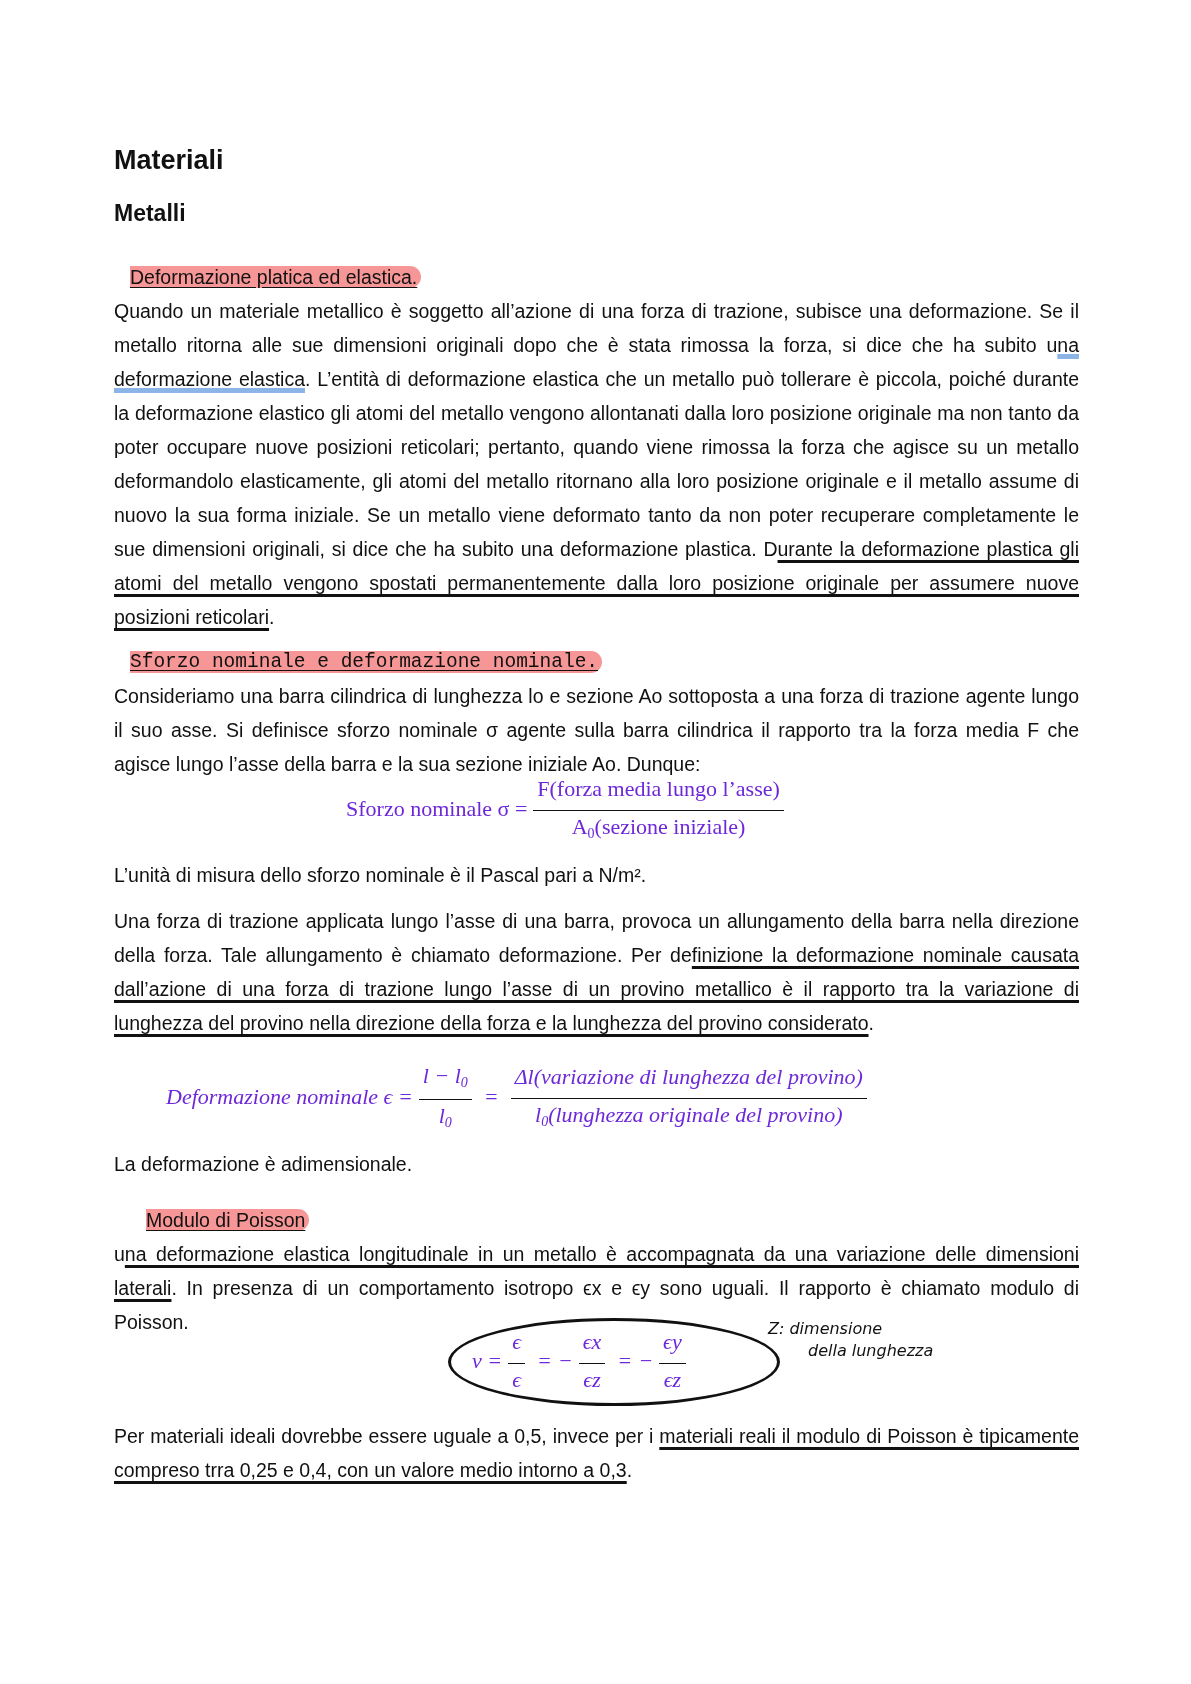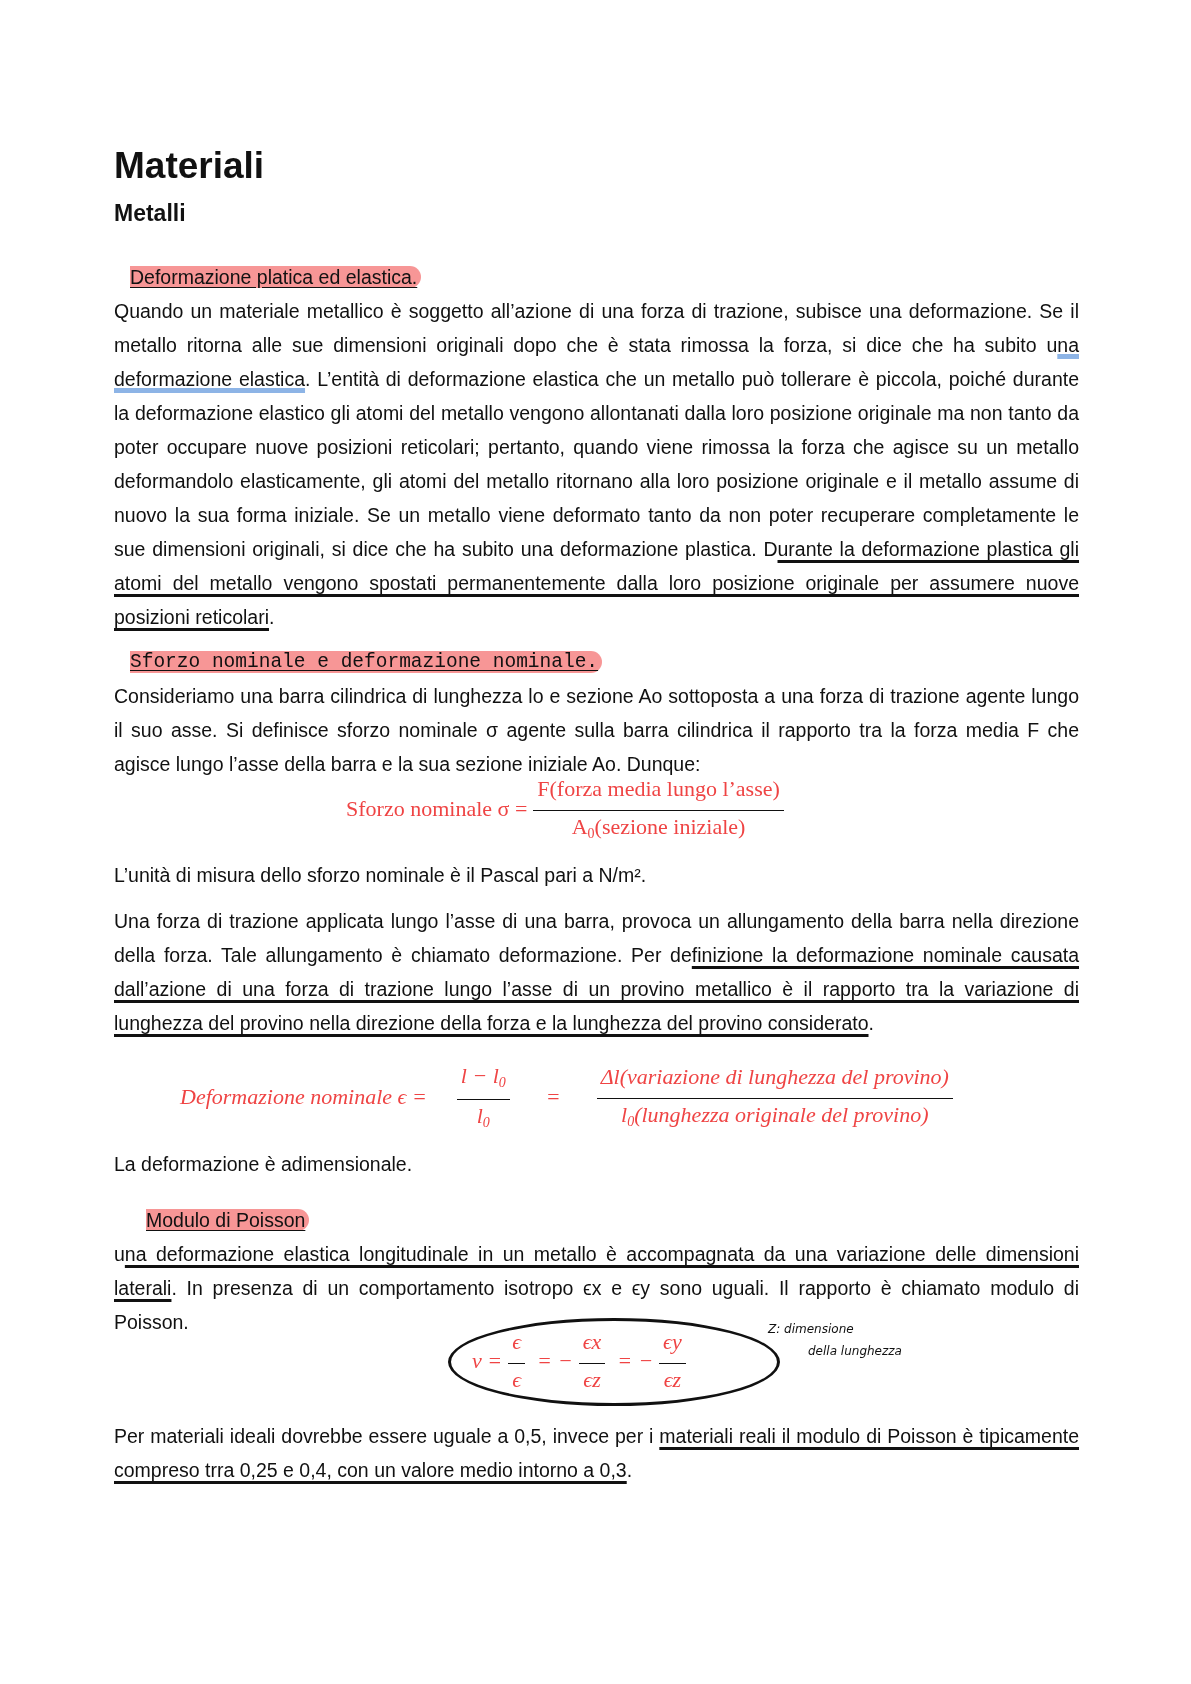--- a/index.html
+++ b/index.html
@@ -1,53 +1,53 @@
 <!DOCTYPE html>
 <html><head>
 <meta charset="utf-8">
 <style>
   html, body { margin: 0; padding: 0; background: #ffffff; }
   body {
     width: 1191px; height: 1684px; position: relative; overflow: hidden;
     font-family: "Liberation Sans", sans-serif; color: #111;
   }
   .page { position: absolute; left: 114px; top: 0; width: 965px; }
-  .title { position: absolute; top: 145px; left: 0; font-size: 37px; font-weight: bold; margin: 0; }
+  .title { position: absolute; top: 145px; left: 0; font-size: 27px; font-weight: bold; margin: 0; }
   .subtitle { position: absolute; top: 200px; left: 0; font-size: 23px; font-weight: bold; margin: 0; }
   .section-head {
     position: absolute; left: 0; font-size: 19.5px; margin: 16px;
     text-decoration: underline; text-underline-offset: 3px;
   }
   .section-head .hl {
     background: rgba(244, 110, 110, 0.72);
     border-radius: 0 12px 12px 0; padding: 0 4px 0 0;
   }
   .para {
     position: absolute; left: 0; width: 965px;
     font-size: 19.5px; line-height: 34px; text-align: justify; margin: 0;
   }
   .para span.ul { text-decoration: underline; text-decoration-thickness: 3px; text-underline-offset: 4px; }
   .para span.blue { text-decoration: underline; text-decoration-color: #8db4e6; text-decoration-thickness: 5px; text-underline-offset: 2px; }
   .formula {
     position: absolute; font-family: "Liberation Serif", serif; font-size: 22px;
-    display: flex; align-items: center; color: #ef4444;
+    display: flex; align-items: center; color: #6d28d9;
   }
   .formula.italic { font-style: italic; }
   .frac { display: inline-flex; flex-direction: column; align-items: center; margin: 0 6px; }
   .frac .num { padding: 0 4px 8px; border-bottom: 1.6px solid #111; }
   .frac .den { padding: 3px 4px 0; }
   .sub { font-size: 14px; vertical-align: -4px; }
   .eq { margin: 0 6px; }
   .ellipse {
     position: absolute; left: 448px; top: 1318px; width: 326px; height: 82px;
     border: 3.5px solid #111; border-radius: 50%;
   }
   .note {
     position: absolute; left: 768px; top: 1318px; font-family: "DejaVu Sans", sans-serif;
-    font-size: 12px; font-style: italic; color: #111; line-height: 22px;
+    font-size: 16px; font-style: italic; color: #111; line-height: 22px;
   }
   .note .l2 { padding-left: 40px; display: block; }
 </style>
 </head>
 <body>
 
 <div class="page">
 
   <h1 class="title">Materiali</h1>
   <h2 class="subtitle">Metalli</h2>
@@ -71,21 +71,21 @@
       <span class="den"><span>A</span><span class="sub">0</span><span>(sezione iniziale)</span></span>
     </span>
   </div>
 
   <p class="para" style="top:858px;">L’unità di misura dello sforzo nominale è il Pascal pari a N/m².</p>
 
   <p class="para" style="top:904px;">
     <span>Una forza di trazione applicata lungo l’asse di una barra, provoca un allungamento della barra nella direzione della forza. Tale allungamento è chiamato deformazione. Per de</span><span class="ul">finizione la deformazione nominale causata dall’azione di una forza di trazione lungo l’asse di un provino metallico è il rapporto tra la variazione di lunghezza del provino nella direzione della forza e la lunghezza del provino considerato</span><span>.</span>
   </p>
 
-  <div class="formula italic" style="left:66px; top:1063px;gap:24px;">
+  <div class="formula italic" style="left:52px; top:1063px;">
     <span>Deformazione nominale ϵ =</span>
     <span class="frac">
       <span class="num"><span>l − l</span><span class="sub">0</span></span>
       <span class="den"><span>l</span><span class="sub">0</span></span>
     </span>
     <span class="eq">=</span>
     <span class="frac">
       <span class="num">Δl(variazione di lunghezza del provino)</span>
       <span class="den"><span>l</span><span class="sub">0</span><span>(lunghezza originale del provino)</span></span>
     </span>

